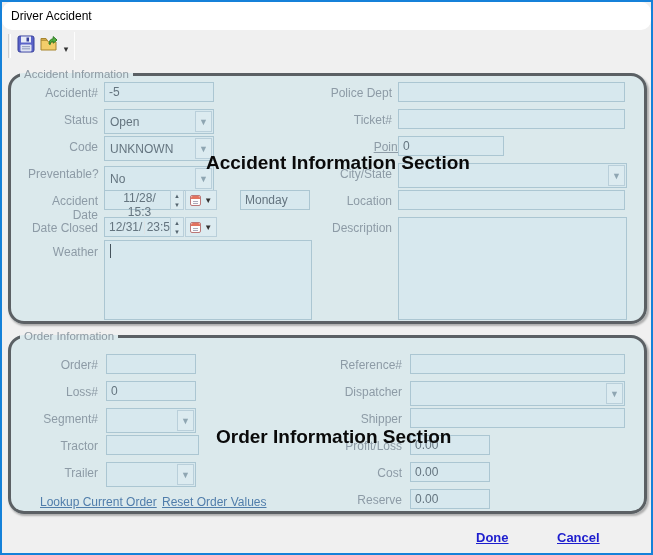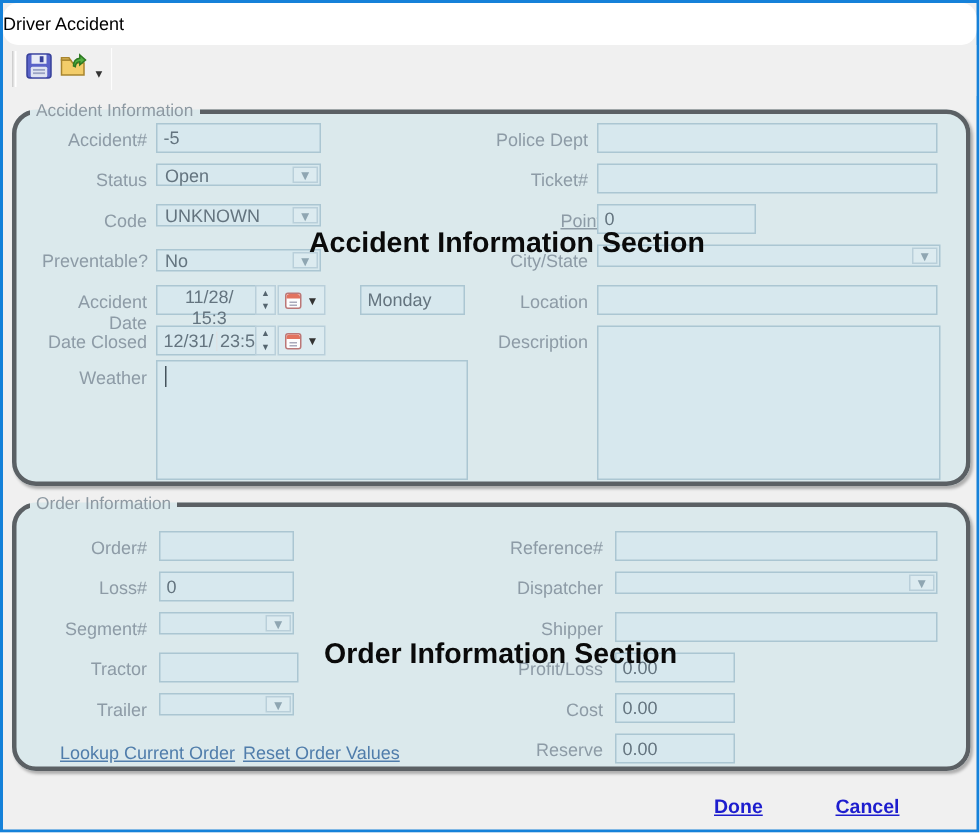--- a/index.html
+++ b/index.html
@@ -5,21 +5,21 @@
   * { margin:0; padding:0; box-sizing:border-box; }
   html,body { width:653px; height:555px; }
   body { font-family:"Liberation Sans", sans-serif; background:#ffffff; }
 
   .window {
     position:relative; width:653px; height:555px;
     border:2px solid #1581d9; background:#f0f0f0; overflow:hidden;
   }
   .titlebar {
     position:absolute; left:0; top:0; width:100%; height:28px;
-    background:#ffffff; display:flex; align-items:center; border-radius:10px;
+    background:#ffffff; display:flex; align-items:center; padding-left:9px;border-radius:10px;
   }
   .titlebar .title { font-size:12px; color:#000; }
 
   .toolbar {
     position:absolute; left:0; top:28px; width:100%; height:34px;
     background:#f0f0f0;
   }
   .gripper {
     position:absolute; left:6px; top:4px; width:3px; height:24px;
     border-left:1px solid #cfcfcf; border-right:1px solid #ffffff;
@@ -52,21 +52,21 @@
     position:absolute; height:20px; background:#d7e8ee; border:1px solid #abc6d2;
     font-family:"Liberation Sans", sans-serif; font-size:12px; color:#64747f;
     padding:0 4px; outline:none;
   }
   .tarea {
     position:absolute; background:#d7e8ee; border:1px solid #abc6d2;
   }
   .caret-line { position:absolute; left:5px; top:3px; width:1px; height:14px; background:#45535c; }
 
   .sel {
-    position:absolute; height:15px; background:#d7e8ee; border:1px solid #abc6d2;
+    position:absolute; height:25px; background:#d7e8ee; border:1px solid #abc6d2;
     font-size:12px; color:#64747f; display:flex; align-items:center;
     padding-left:5px; cursor:pointer;
   }
   .sel .chev {
     position:absolute; right:1px; top:1px; bottom:1px; width:17px;
     border:1px solid #b9cfda; background:#dcebf0; color:#8fa6b2;
     display:flex; align-items:center; justify-content:center; font-size:9px;
   }
 
   .datebox {

